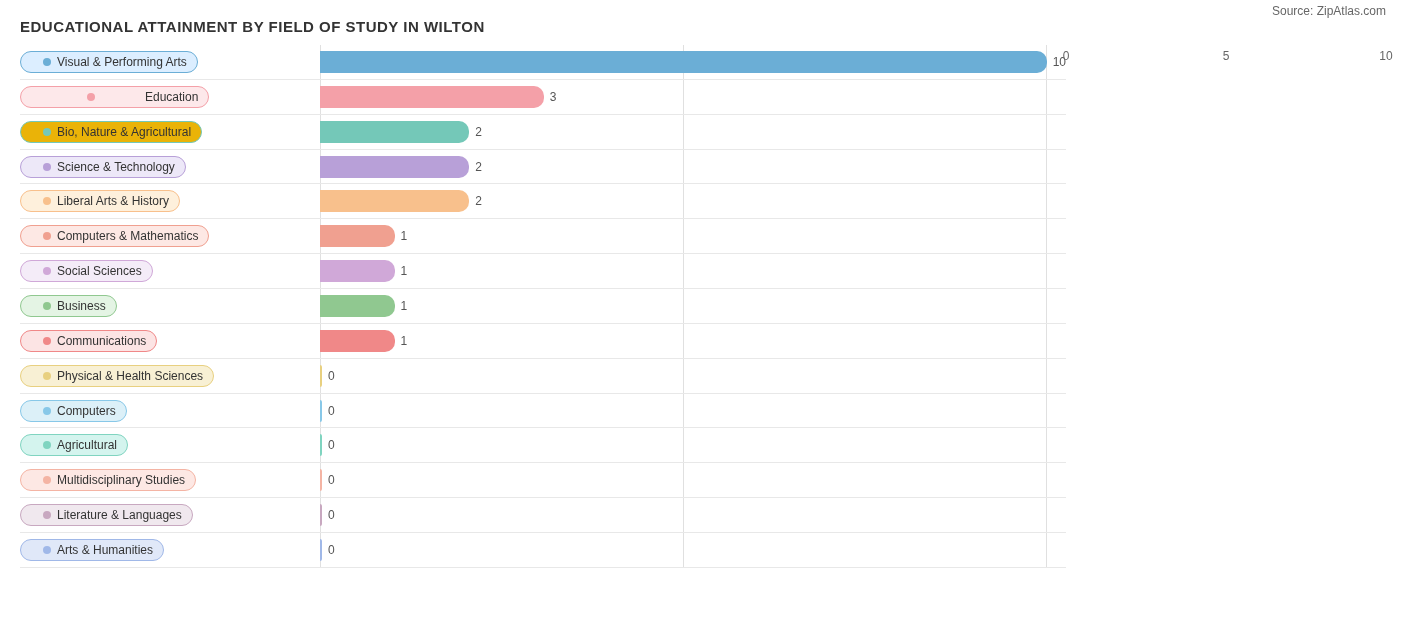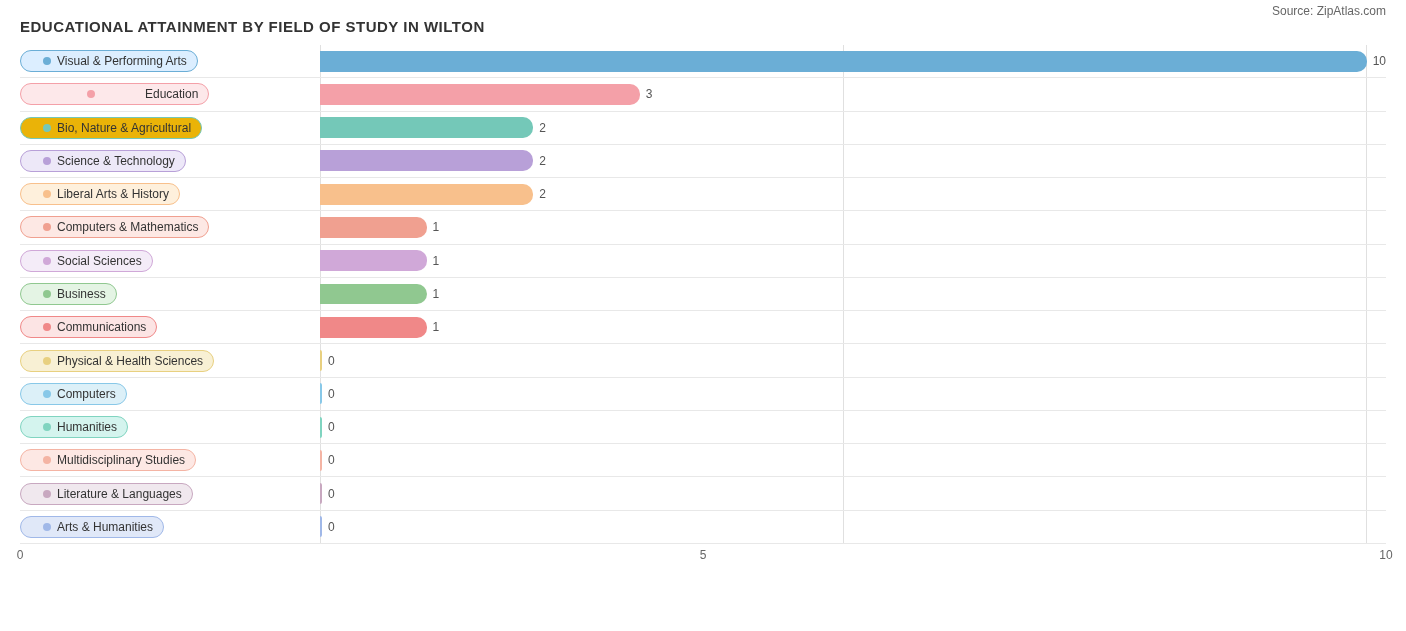--- a/index.html
+++ b/index.html
@@ -26,21 +26,21 @@
     }
     .source-label {
       position: absolute;
       top: 4px;
       right: 20px;
       font-size: 12px;
       color: #666;
     }
     .chart-area {
       display: flex;
-      flex-direction: column;
+      flex-direction: row;
       width: 100%;
       height: calc(100% - 50px);
       margin-top: 10px;
       position: relative;
     }
     .bars-section {
       flex: 1;
       display: flex;
       flex-direction: column;
       position: relative;
@@ -276,21 +276,21 @@
           </div>
           <div class="bar-value-area">
             <div class="bar" style="width: 0%; background: rgb(136, 200, 232);"></div>
             <span class="bar-value">0</span>
           </div>
         </div>
         <div class="bar-row">
           <div class="bar-label-container">
             <span class="bar-label-pill" style="background: rgb(212, 244, 238); border-color: rgb(128, 212, 192);">
               <span style="width: 8px; height: 8px; border-radius: 50%; display: inline-block; margin-right: 6px; flex-shrink: 0; background: rgb(128, 212, 192);"></span>
-              <span style="font-size: 12px;">Humanities</span>
+              <span style="font-size: 12px;">Agricultural</span>
             </span>
           </div>
           <div class="bar-value-area">
             <div class="bar" style="width: 0%; background: rgb(128, 212, 192);"></div>
             <span class="bar-value">0</span>
           </div>
         </div>
         <div class="bar-row">
           <div class="bar-label-container">
             <span class="bar-label-pill" style="background: rgb(253, 232, 228); border-color: rgb(244, 180, 164);">

